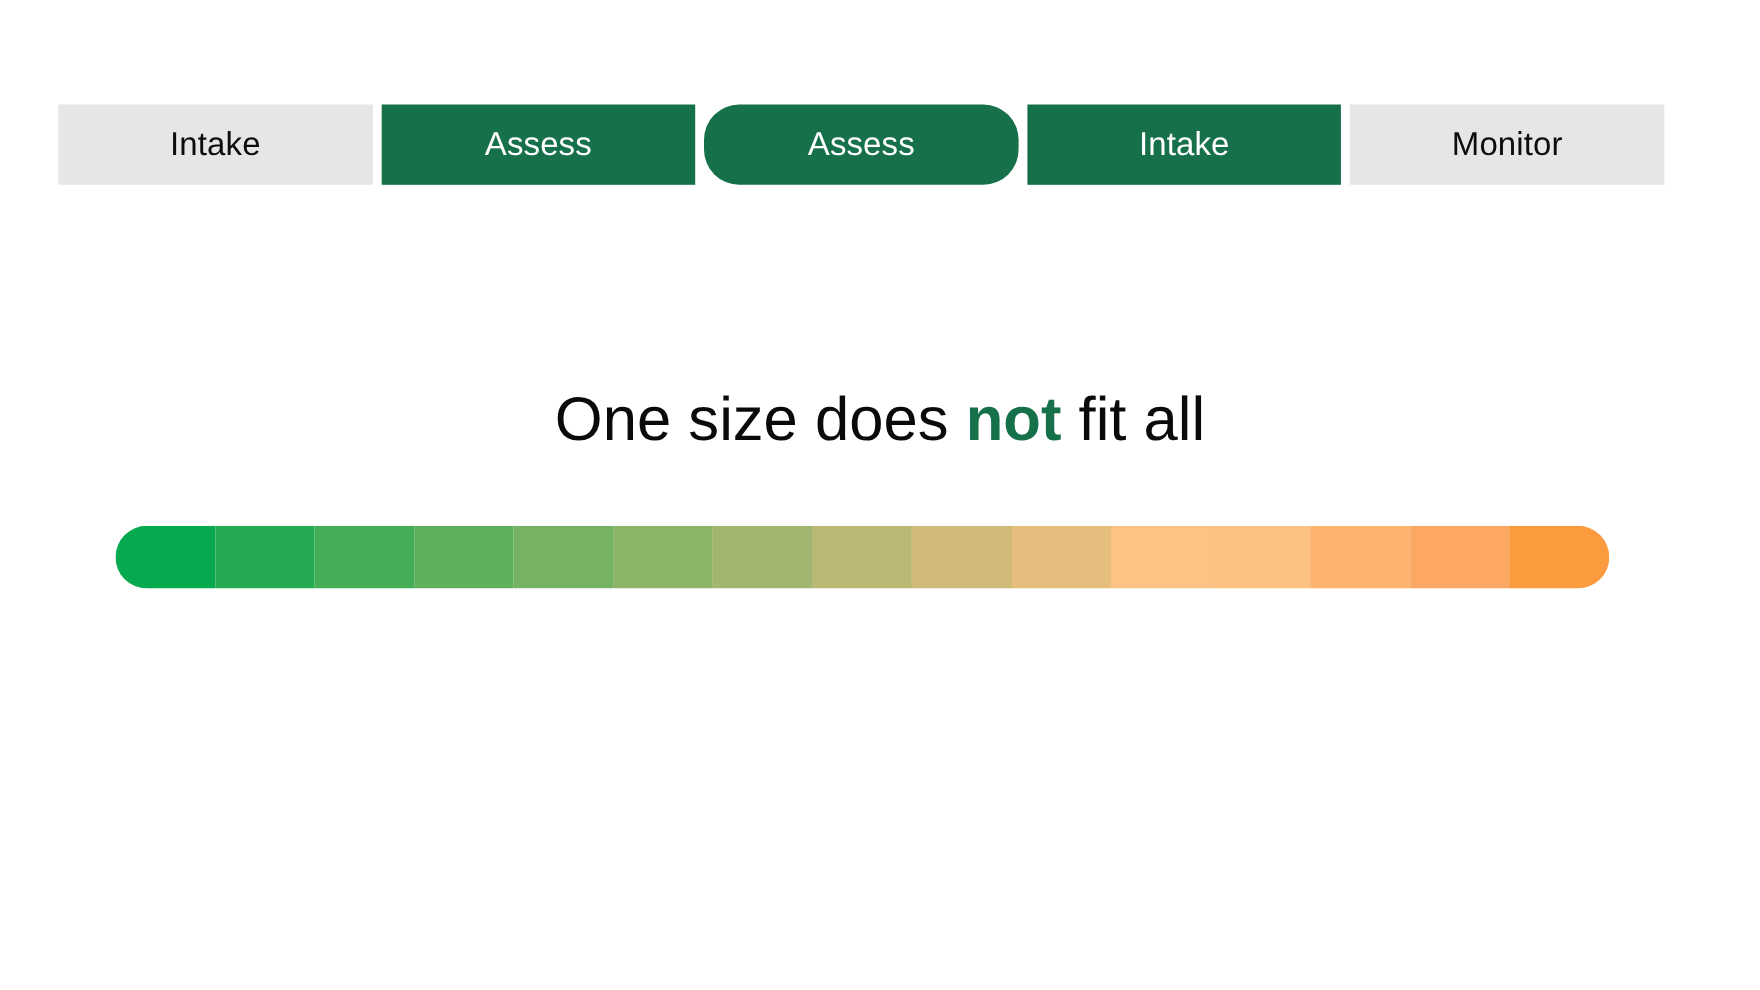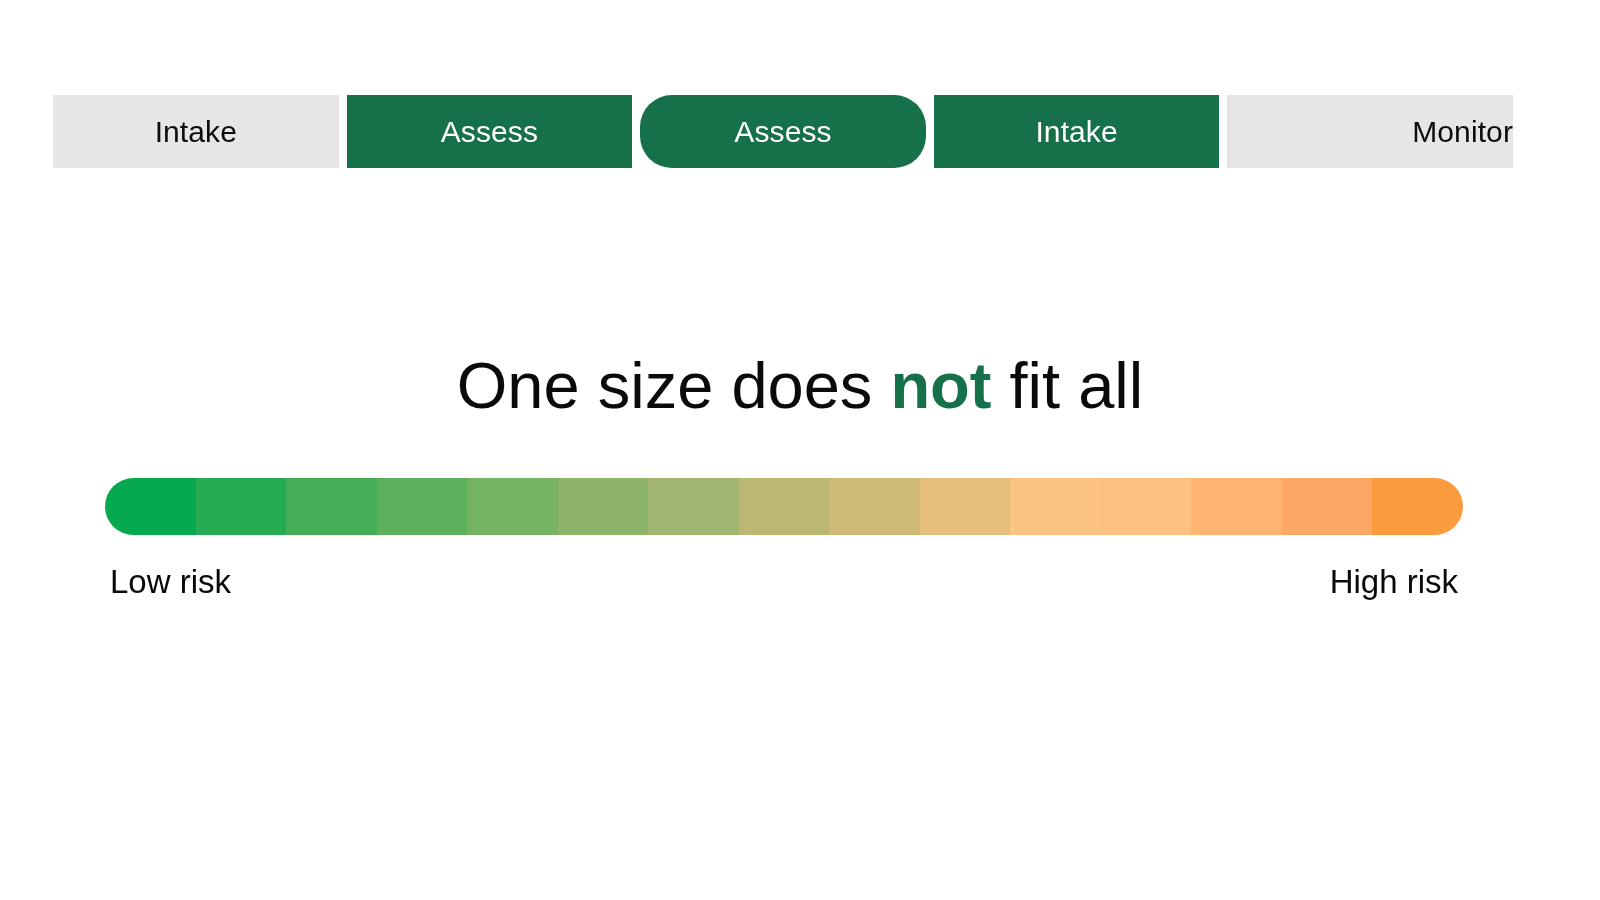--- a/index.html
+++ b/index.html
@@ -53,21 +53,21 @@
     color: #ffffff;
   }
 
   
   #headline {
     position: absolute;
     left: 0;
     top: 349px;
     width: 1600px;
     text-align: center;
-    font-size: 65px;
+    font-size: 56px;
     line-height: 1.15;
     color: #0a0a0a;
     white-space: nowrap;
   }
   #headline .emph {
     color: #16704a;
     font-weight: bold;
   }
 
   
@@ -112,21 +112,21 @@
     </div>
     <div class="step active" style="background: rgb(22, 112, 74); color: rgb(255, 255, 255);">
       <span>Assess</span>
     </div>
     <div class="step active" style="background: rgb(22, 112, 74); color: rgb(255, 255, 255); border-radius: 32px;">
       <span>Assess</span>
     </div>
     <div class="step active" style="background: rgb(22, 112, 74); color: rgb(255, 255, 255);">
       <span>Intake</span>
     </div>
-    <div class="step inactive" style="background: rgb(230, 230, 230); color: rgb(13, 13, 13); justify-content: flex-end;">
+    <div class="step inactive" style="background: rgb(230, 230, 230); color: rgb(13, 13, 13);">
       <span>Monitor</span>
     </div>
   </div>
 
   <div id="headline"><span>One size does </span><span class="emph" style="color: rgb(22, 112, 74);">not</span><span> fit all</span></div>
 
   <div id="scale-wrap">
     <div id="scale-bar">
         <div class="seg" style="background: rgb(6, 169, 77);"></div>
         <div class="seg" style="background: rgb(37, 171, 81);"></div>
@@ -139,18 +139,14 @@
         <div class="seg" style="background: rgb(208, 186, 120);"></div>
         <div class="seg" style="background: rgb(229, 189, 125);"></div>
         <div class="seg" style="background: rgb(252, 196, 130);"></div>
         <div class="seg" style="background: rgb(253, 193, 129);"></div>
         <div class="seg" style="background: rgb(253, 180, 113);"></div>
         <div class="seg" style="background: rgb(253, 167, 100);"></div>
         <div class="seg" style="background: rgb(252, 154, 62);"></div>
       </div>
   </div>
 
-  <div id="scale-labels">
-    <span>Low risk</span>
-    <span>High risk</span>
-  </div>
 
 </div>
 
 </body></html>

